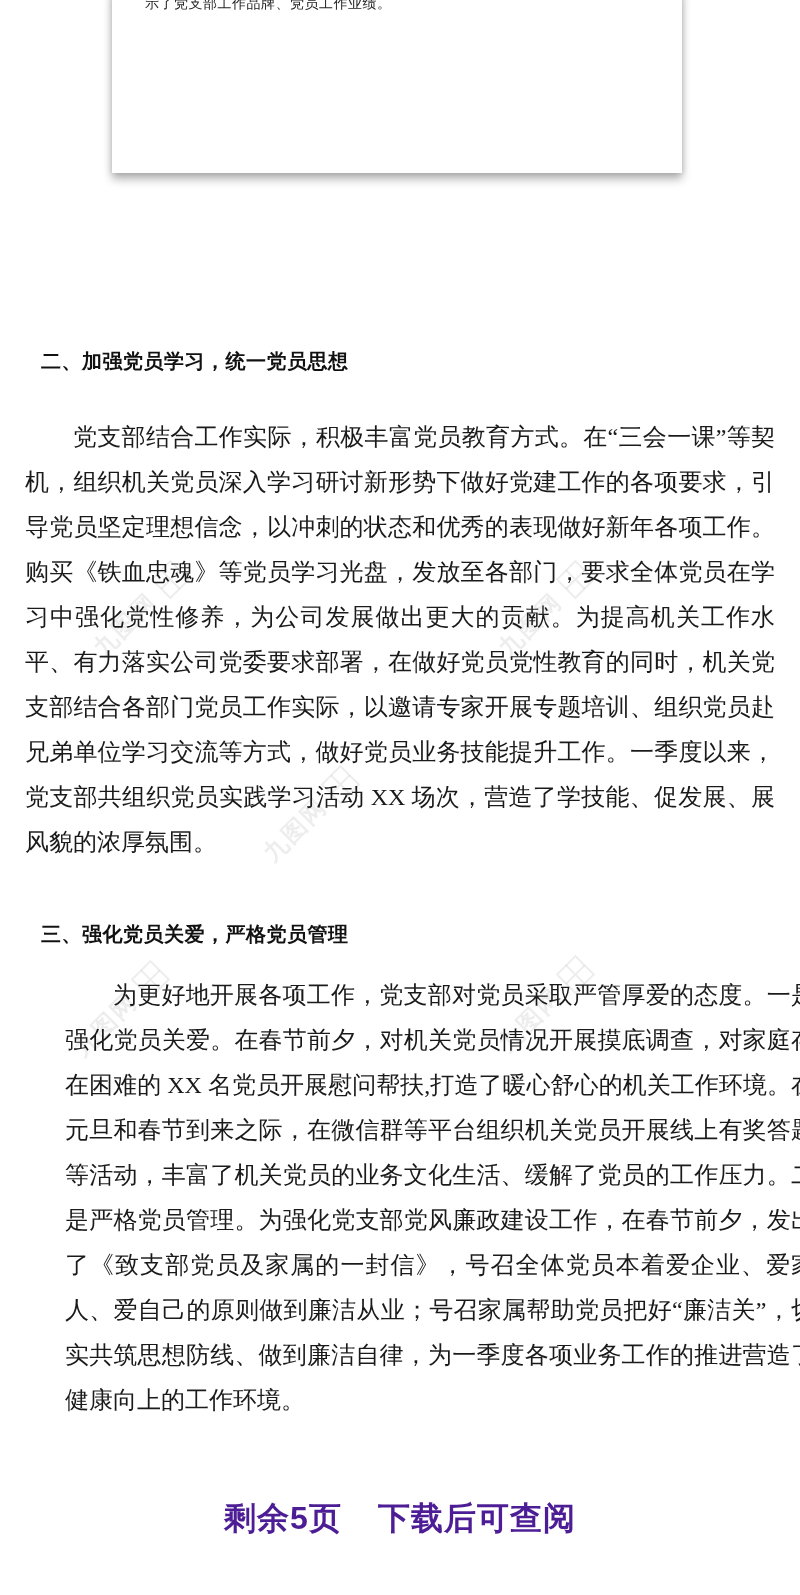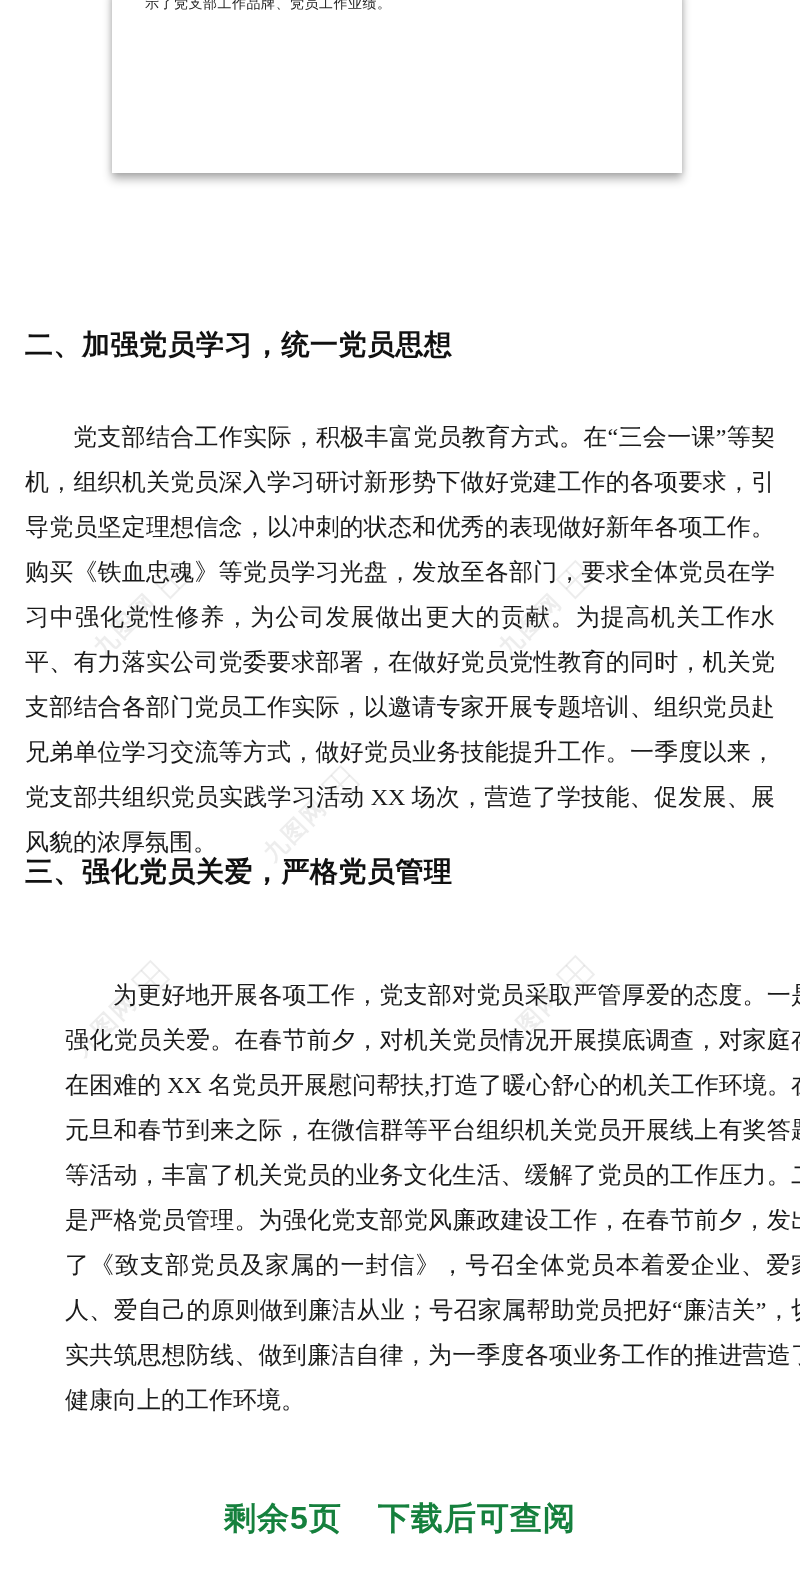--- a/index.html
+++ b/index.html
@@ -29,31 +29,31 @@
     top: 7px;
     font-size: 14px;
     letter-spacing: 0.5px;
     color: #222222;
     white-space: nowrap;
   }
   
   .sec-heading {
     position: absolute;
     left: 25px;
-    margin: 0;
+    margin: 16px;
     font-family: "Liberation Sans", sans-serif;
     font-weight: 700;
-    font-size: 28px;
+    font-size: 20px;
     line-height: 30px;
     letter-spacing: 0.5px;
     color: #111111;
     white-space: nowrap;
   }
   #heading-1 { top: 330px; }
-  #heading-2 { top: 857px; }
+  #heading-2 { top: 903px; }
   
   .body-para {
     position: absolute;
     left: 25px;
     width: 750px;
     margin: 0;
     font-size: 24px;
     line-height: 45px;
     text-align: justify;
     text-justify: inter-ideograph;
@@ -66,21 +66,21 @@
   .footer-note {
     position: absolute;
     left: 0;
     top: 1496px;
     width: 800px;
     text-align: center;
     font-family: "Liberation Sans", sans-serif;
     font-weight: 700;
     font-size: 32px;
     line-height: 45px;
-    color: #15803d;
+    color: #4c1d95;
     letter-spacing: 1px;
   }
   .footer-note .hint { margin-left: 36px; }
   
   .wm {
     position: absolute;
     width: 160px;
     height: 60px;
     display: flex;
     align-items: center;

